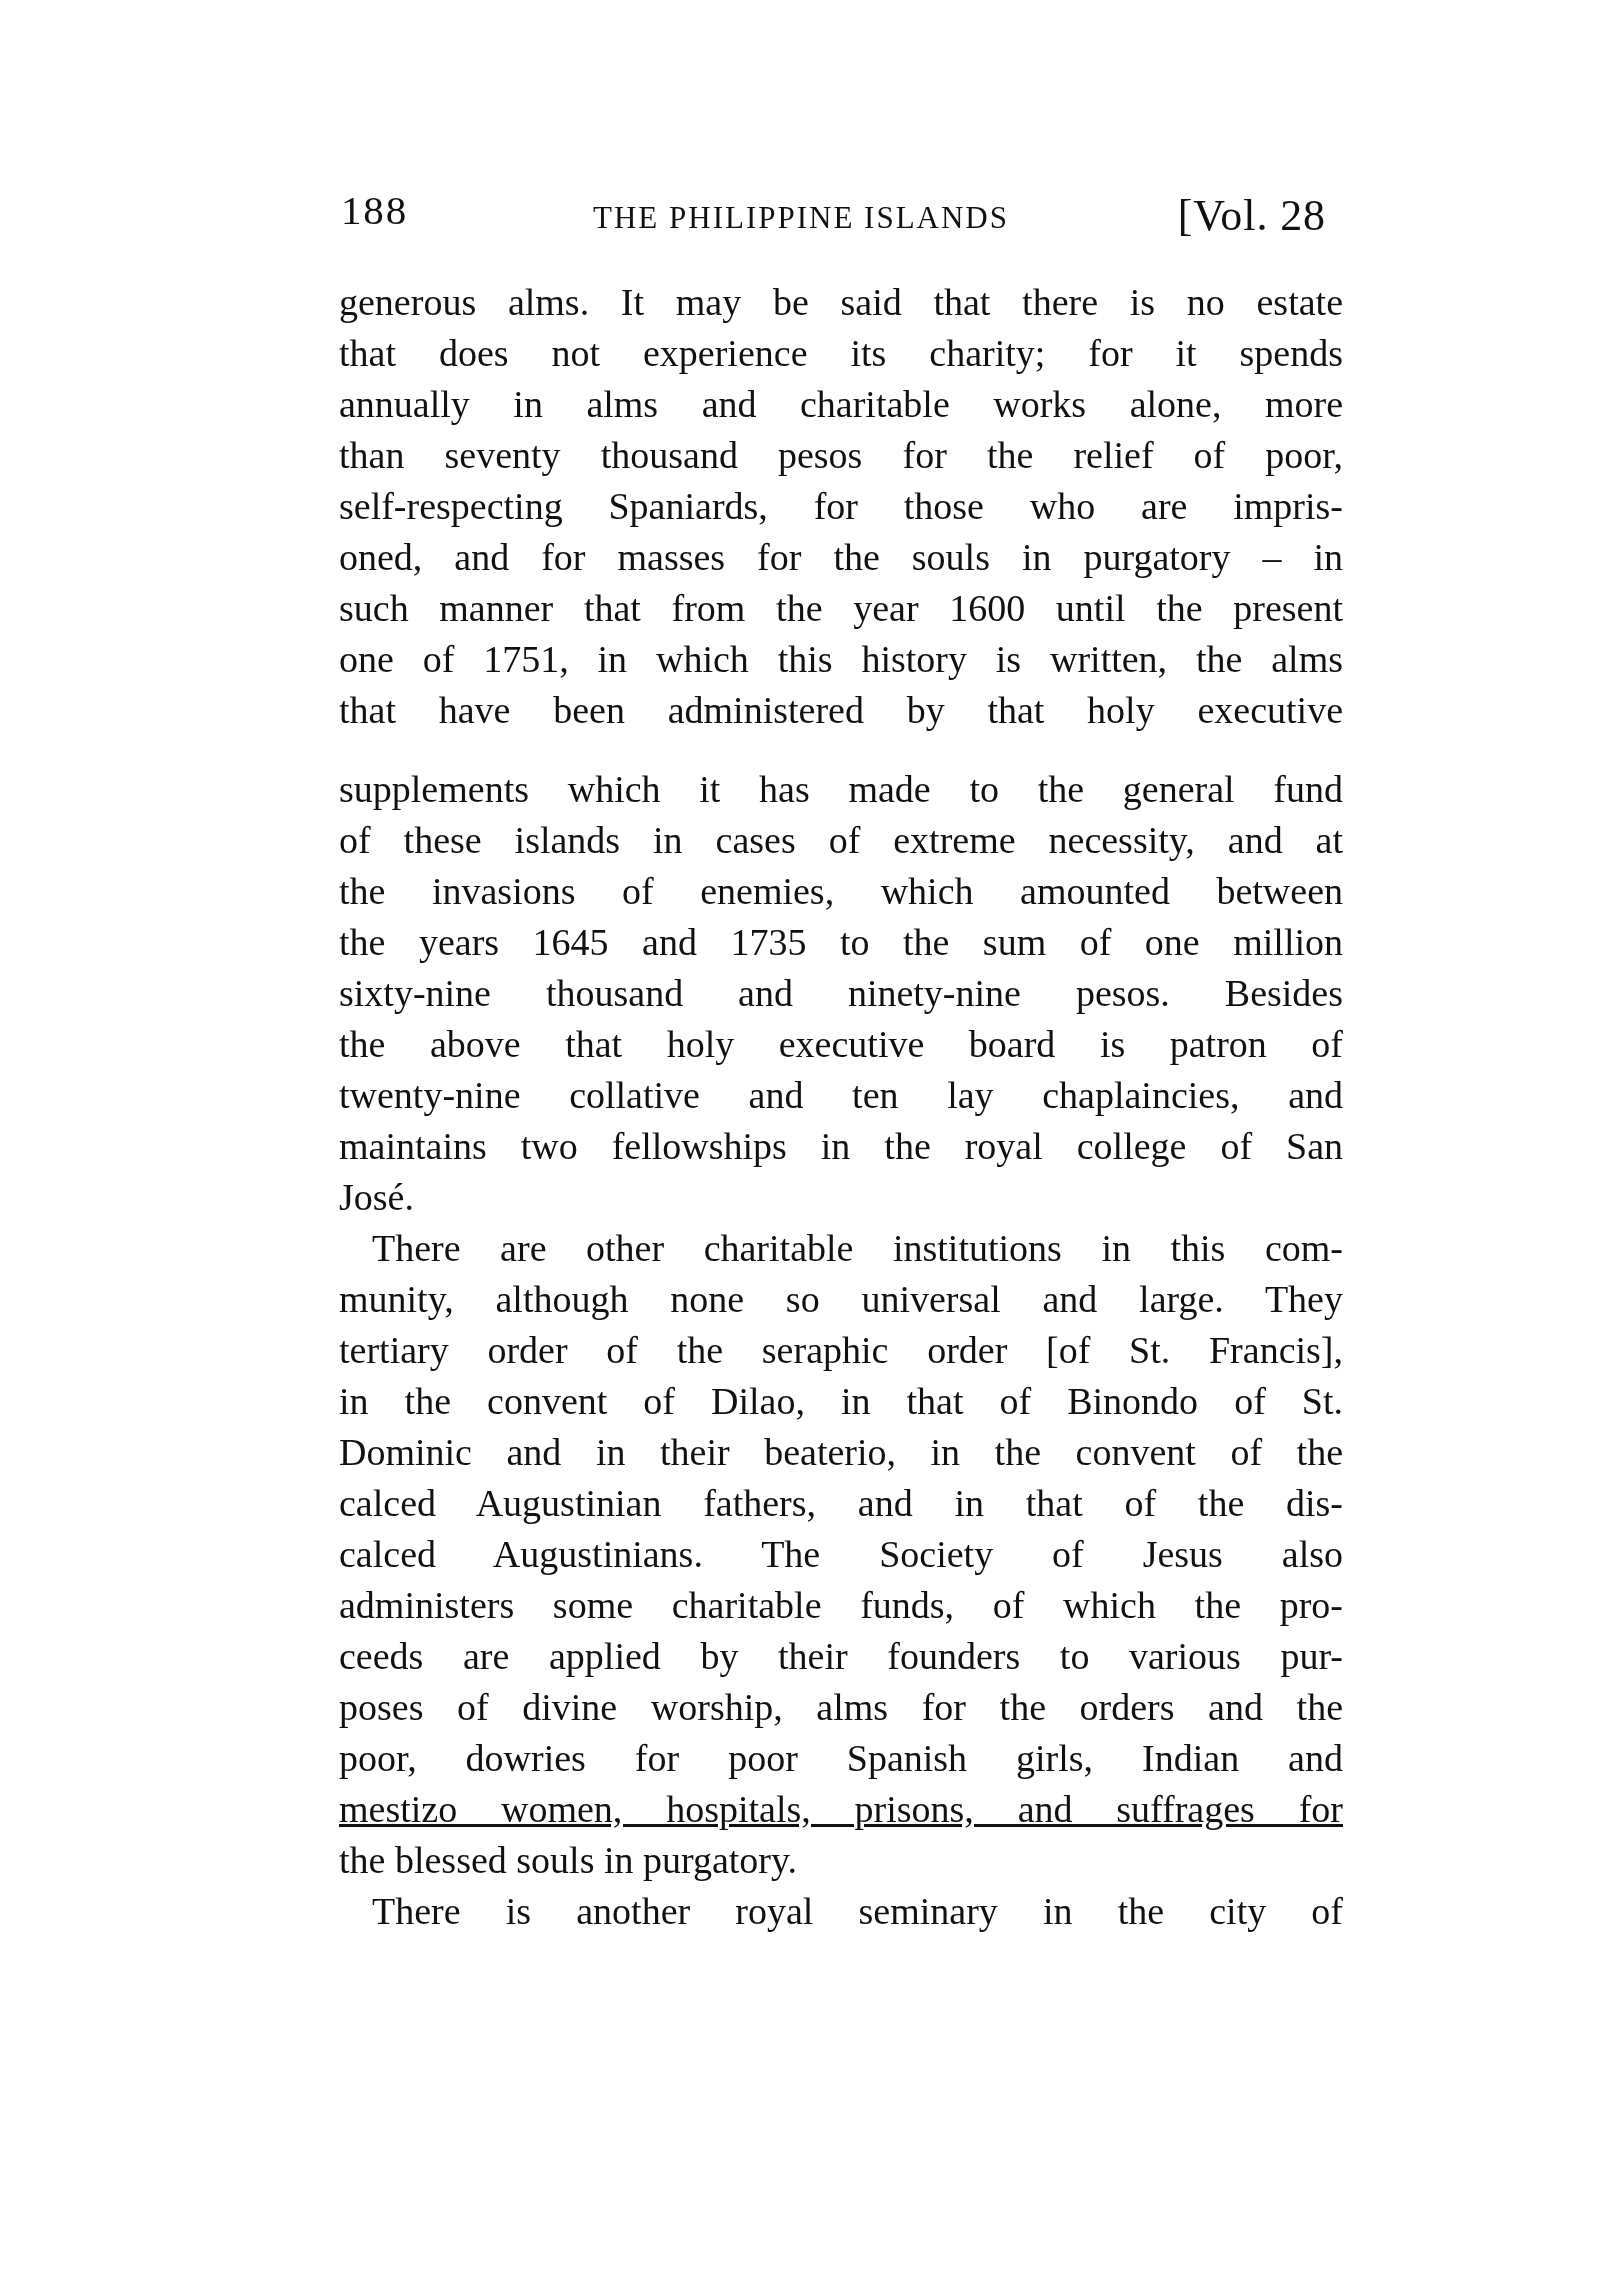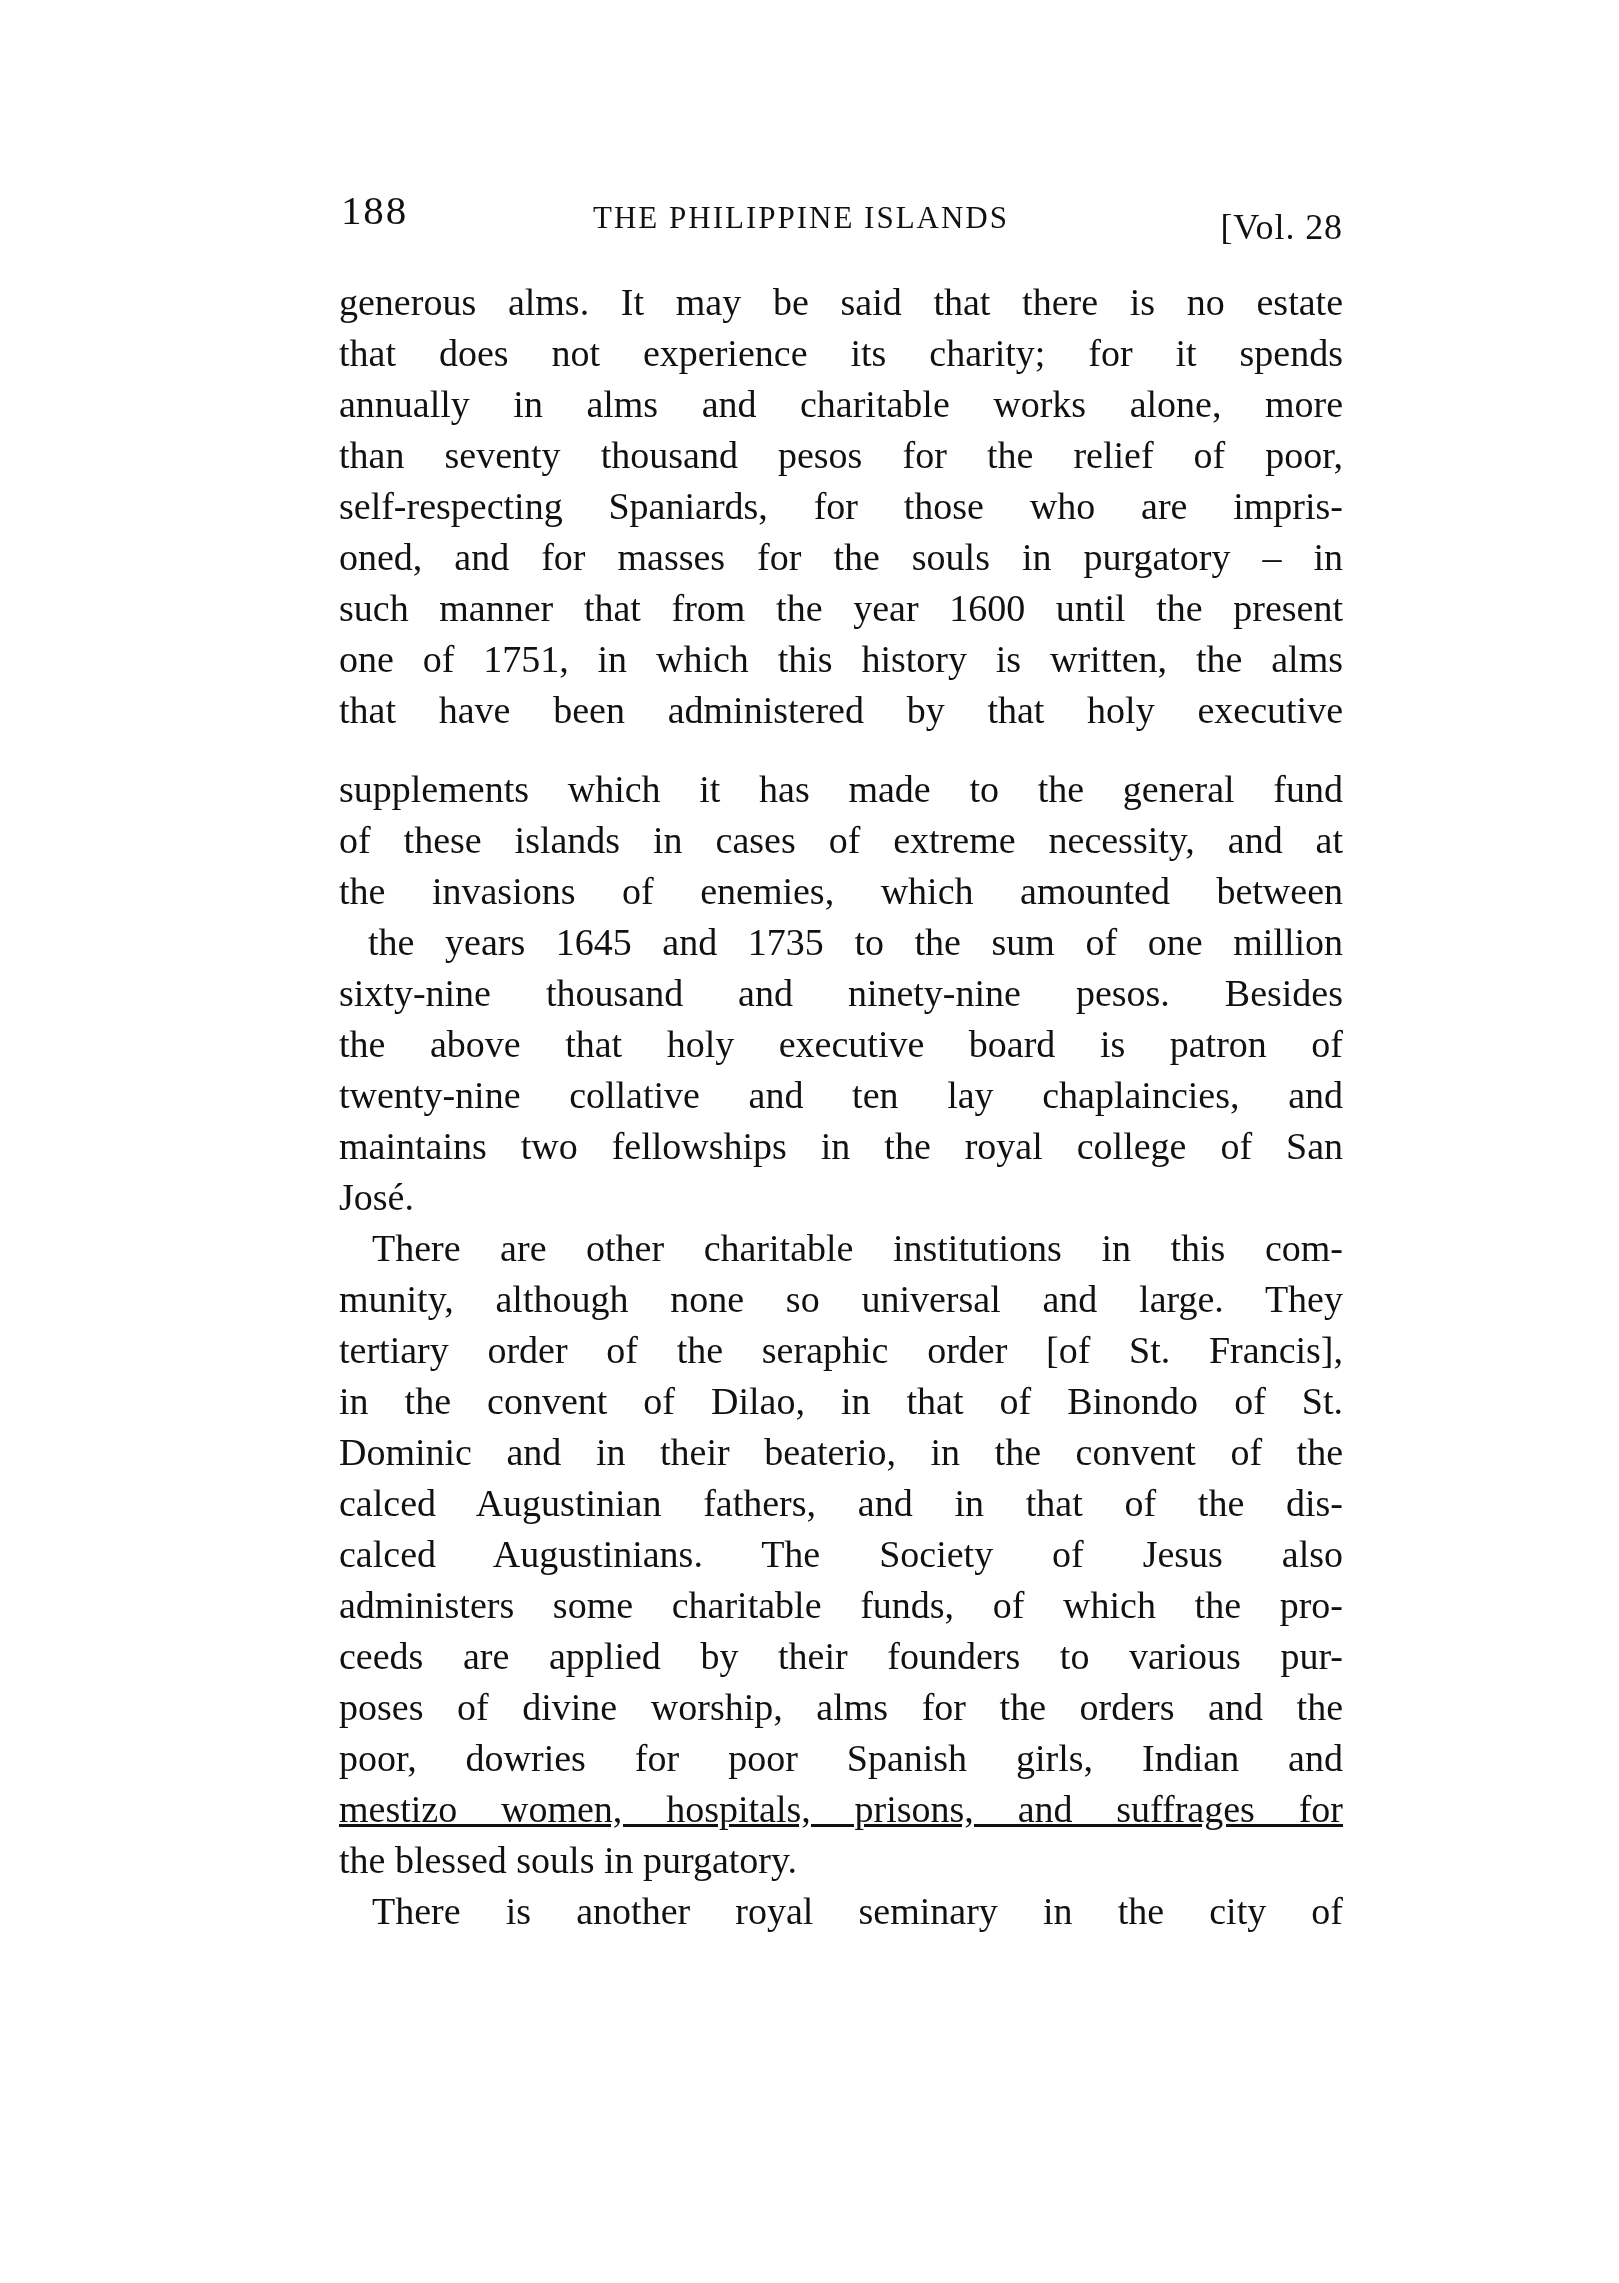--- a/index.html
+++ b/index.html
@@ -42,27 +42,26 @@
     left: 254px;
     top: 9.3px;
     width: 497px;
     font-size: 31px;
     line-height: 43px;
     letter-spacing: 2px;
     white-space: nowrap;
   }
   .running-head .vol {
     position: absolute;
-    right: 0;
+    right: 17px;
     top: 7.4px;
-    font-size: 36px;
+    font-size: 44px;
     line-height: 43px;
     letter-spacing: 0.9px;
     white-space: nowrap;
-    margin-top: 12px;
   }
   .body-text {
     position: absolute;
     top: 277px;
     left: 0;
     width: 1004px;
     font-size: 38px;
     line-height: 51px;
   }
   .line {
@@ -100,21 +99,21 @@
       <span class="line" style="white-space: normal; overflow: hidden;">annually in alms and charitable works alone, more</span>
       <span class="line" style="white-space: normal; overflow: hidden;">than seventy thousand pesos for the relief of poor,</span>
       <span class="line" style="white-space: normal; overflow: hidden;">self-respecting Spaniards, for those who are impris-</span>
       <span class="line" style="white-space: normal; overflow: hidden;">oned, and for masses for the souls in purgatory – in</span>
       <span class="line" style="white-space: normal; overflow: hidden;">such manner that from the year 1600 until the present</span>
       <span class="line" style="white-space: normal; overflow: hidden;">one of 1751, in which this history is written, the alms</span>
       <span class="line" style="white-space: normal; overflow: hidden;">that have been administered by that holy executive</span>
       <span class="line" style="white-space: normal; overflow: hidden; margin-top: 28px;">supplements which it has made to the general fund</span>
       <span class="line" style="white-space: normal; overflow: hidden;">of these islands in cases of extreme necessity, and at</span>
       <span class="line" style="white-space: normal; overflow: hidden;">the invasions of enemies, which amounted between</span>
-      <span class="line" style="white-space: normal; overflow: hidden; margin-left: 29px;">the years 1645 and 1735 to the sum of one million</span>
+      <span class="line" style="white-space: normal; overflow: hidden;">the years 1645 and 1735 to the sum of one million</span>
       <span class="line" style="white-space: normal; overflow: hidden;">sixty-nine thousand and ninety-nine pesos.  Besides</span>
       <span class="line" style="white-space: normal; overflow: hidden;">the above that holy executive board is patron of</span>
       <span class="line" style="white-space: normal; overflow: hidden;">twenty-nine collative and ten lay chaplaincies, and</span>
       <span class="line" style="white-space: normal; overflow: hidden;">maintains two fellowships in the royal college of San</span>
       <span class="line last" style="white-space: normal; overflow: hidden;">José.</span>
     </div>
 
     <div>
       <span class="line indent" style="white-space: normal; overflow: hidden;">There are other charitable institutions in this com-</span>
       <span class="line" style="white-space: normal; overflow: hidden;">munity, although none so universal and large.  They</span>

